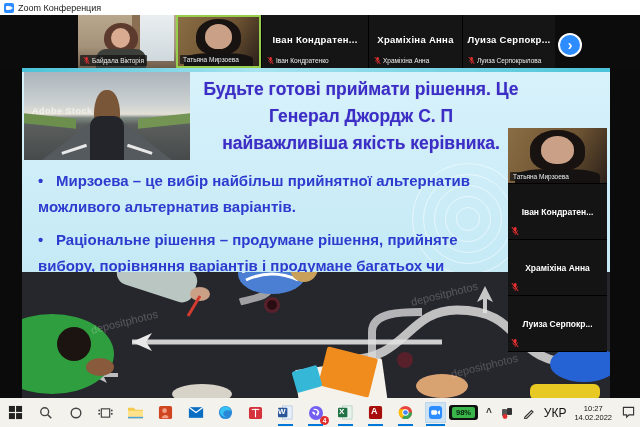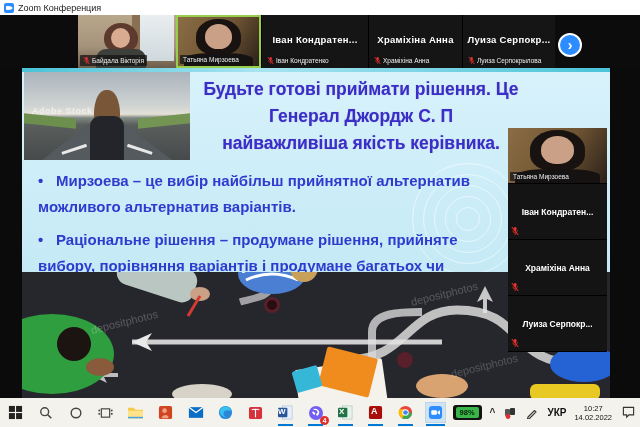--- a/index.html
+++ b/index.html
@@ -63,21 +63,21 @@
   .taskbar{position:absolute;left:0;top:398px;width:640px;height:29px;background:#f3f2ec;display:flex;align-items:center;}
   .tb-left{display:flex;align-items:center;gap:11px;padding-left:6px;}
   .ticon{position:relative;width:19px;height:19px;display:flex;align-items:center;justify-content:center;flex:0 0 auto;}
   .ticon.run:after{content:"";position:absolute;left:2px;bottom:-4px;width:15px;height:2px;background:#0078d7;}
   .ticon.activeapp{background:#cfe3f3;outline:1px solid #bcd6ec;}
   .ticon.activeapp:after{left:0;width:19px;}
   .badge{position:absolute;right:-4px;bottom:-3px;background:#e02d2d;color:#fff;border-radius:50%;width:9px;height:9px;font-size:6.5px;line-height:9px;text-align:center;font-weight:bold;}
   .tray{margin-left:auto;display:flex;align-items:center;gap:8px;padding-right:4px;}
   .batt{background:#111;border-radius:3px;padding:2px 3px;display:flex;align-items:center;}
   .batt .bfill{background:#39b54a;border-radius:2px;color:#06210b;font-size:7.5px;font-weight:bold;padding:1px 4px;line-height:9px;}
-  .lang{font-size:10px;font-weight:bold;color:#111;}
+  .lang{font-size:12px;font-weight:normal;color:#111;}
   .clock{font-size:7.5px;color:#111;text-align:center;line-height:9px;}
   .glyph{font-size:10px;color:#333;font-weight:bold;}
 </style>
 </head>
 <body>
 
 <div class="screen">
 
   <div class="titlebar">
     <div class="zicon"></div>

